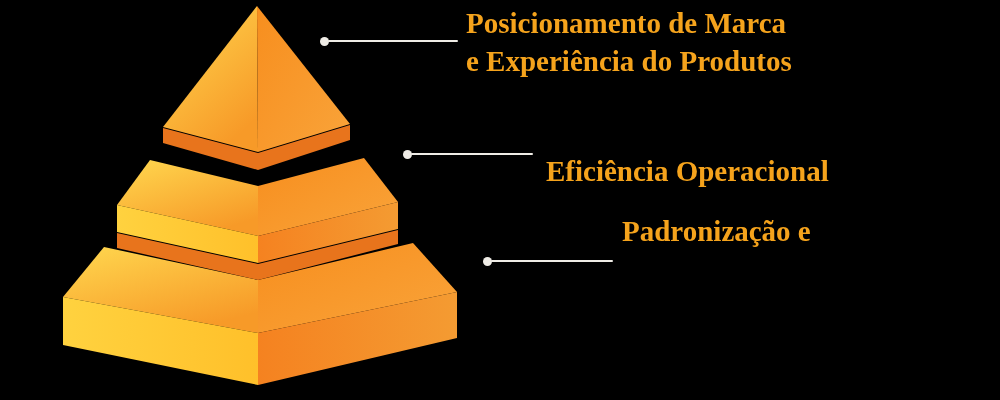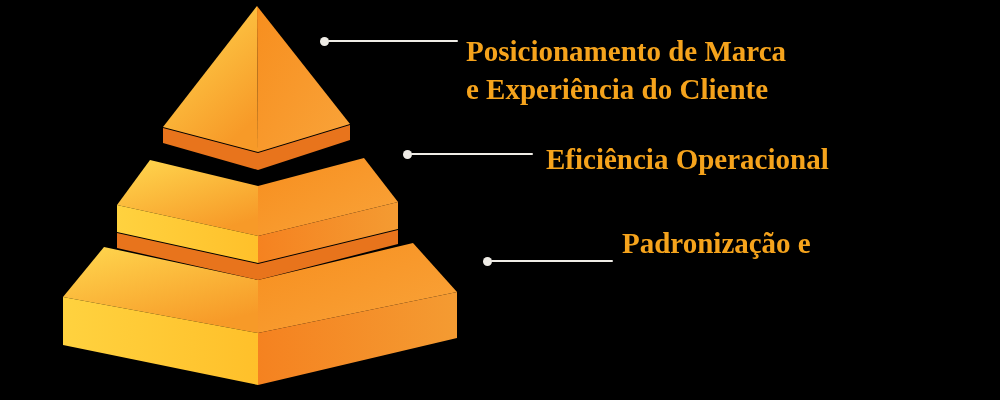--- a/index.html
+++ b/index.html
@@ -86,35 +86,35 @@
 
     <polygon points="163,128 258,153 350,125 350,140 258,170 163,143" fill="#E8741C"></polygon>
 
     <polygon points="257,6 163,127 258,152" fill="url(#leftFace)"></polygon>
     <polygon points="257,6 258,152 350,124" fill="url(#rightFace)"></polygon>
   </svg>
 
   <div>
     <div class="callout-dot" style="left:320px; top:37px;"></div>
     <div class="callout-line" style="left:328px; top:40px; width:130px;"></div>
-    <div class="callout-label" style="left:466px; top:4px;margin-top:28px;">
+    <div class="callout-label" style="left:466px; top:4px;">
       <span>Posicionamento de Marca</span>
-      <span>e Experiência do Cliente</span>
+      <span>e Experiência do Produtos</span>
     </div>
   </div>
 
   <div>
     <div class="callout-dot" style="left:403px; top:150px;"></div>
     <div class="callout-line" style="left:411px; top:153px; width:122px;"></div>
-    <div class="callout-label" style="left:546px; top:140px;">
+    <div class="callout-label" style="left:546px; top:152px;">
       <span>Eficiência Operacional</span>
     </div>
   </div>
 
   <div>
     <div class="callout-dot" style="left:483px; top:257px;"></div>
     <div class="callout-line" style="left:491px; top:260px; width:122px;"></div>
-    <div class="callout-label" style="left:622px; top:224px;">
+    <div class="callout-label" style="left:622px; top:212px;">
       <span>Padronização e</span>
     </div>
   </div>
 
 </div>
 
 </body></html>

